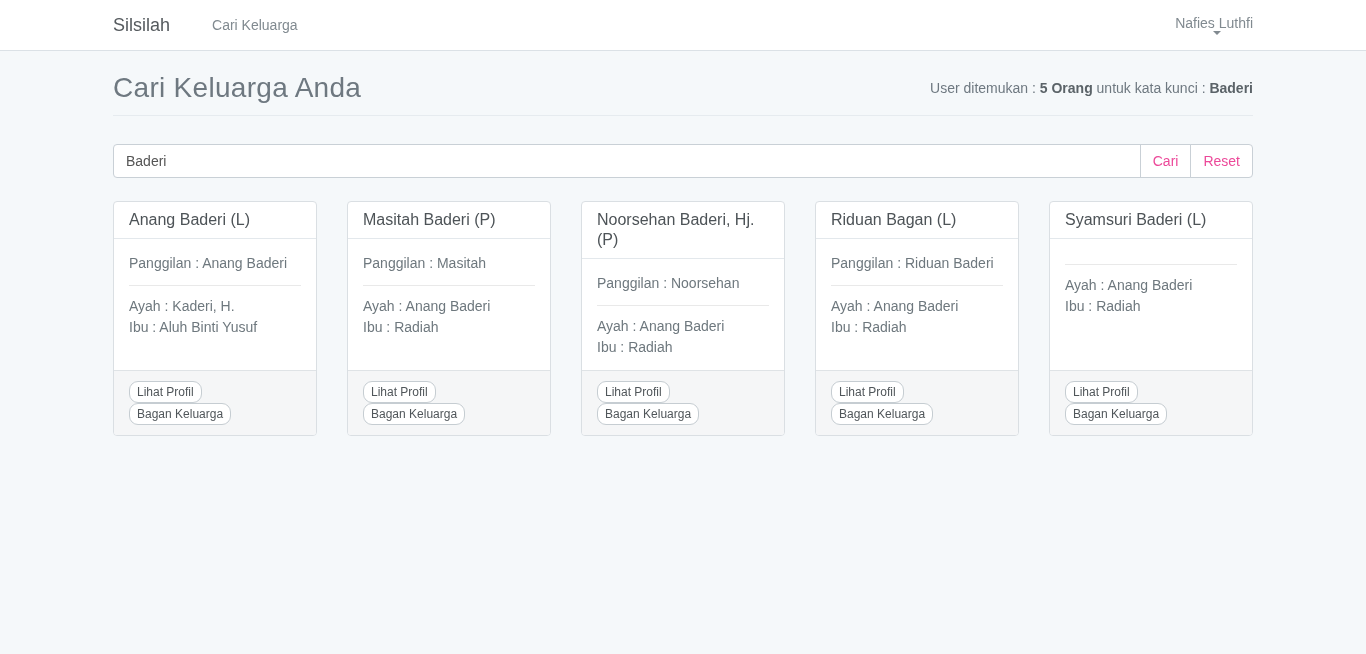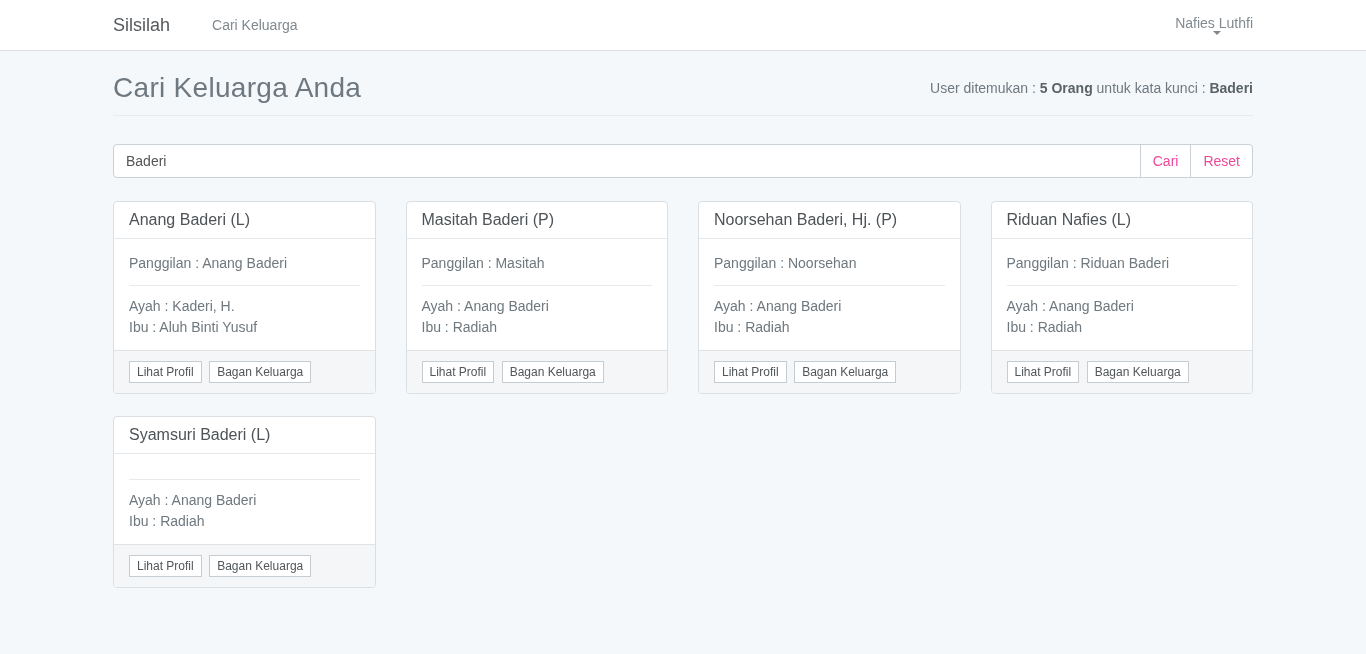--- a/index.html
+++ b/index.html
@@ -109,21 +109,21 @@
     color: #ec4899;
     background: #fff;
     border: 1px solid #c9d0d6;
     cursor: pointer;
   }
   .search-btn:last-child { border-radius: 0 4px 4px 0; }
 
   
   .cards-grid {
     display: grid;
-    grid-template-columns: repeat(4, 1fr);
+    grid-template-columns: repeat(5, 1fr);
     column-gap: 30px;
     row-gap: 22px;
   }
   .card {
     background: #ffffff;
     border: 1px solid #dadfe3;
     border-radius: 4px;
     overflow: hidden;
     display: flex;
     flex-direction: column;
@@ -151,21 +151,21 @@
     background: #f5f6f7;
     border-top: 1px solid #dfe3e6;
     padding: 10px 15px;
   }
   .card-btn {
     font-size: 12px;
     font-family: "Liberation Sans", sans-serif;
     color: #50565a;
     background: #fff;
     border: 1px solid #c6cdd2;
-    border-radius: 0;
+    border-radius: 9px;
     padding: 3px 7px;
     margin-right: 3px;
     cursor: pointer;
     line-height: 14px;
   }
 </style>
 </head>
 <body>
 
 <nav class="navbar">
@@ -232,21 +232,21 @@
         <div class="line">Ayah : Anang Baderi</div>
         <div class="line">Ibu : Radiah</div>
       </div>
       <div class="card-footer">
         <button class="card-btn">Lihat Profil</button>
         <button class="card-btn">Bagan Keluarga</button>
       </div>
     </div>
 
     <div class="card">
-      <div class="card-heading">Riduan Nafies (L)</div>
+      <div class="card-heading">Riduan Bagan (L)</div>
       <div class="card-body">
         <div class="line">Panggilan : Riduan Baderi</div>
         <hr class="card-divider">
         <div class="line">Ayah : Anang Baderi</div>
         <div class="line">Ibu : Radiah</div>
       </div>
       <div class="card-footer">
         <button class="card-btn">Lihat Profil</button>
         <button class="card-btn">Bagan Keluarga</button>
       </div>

